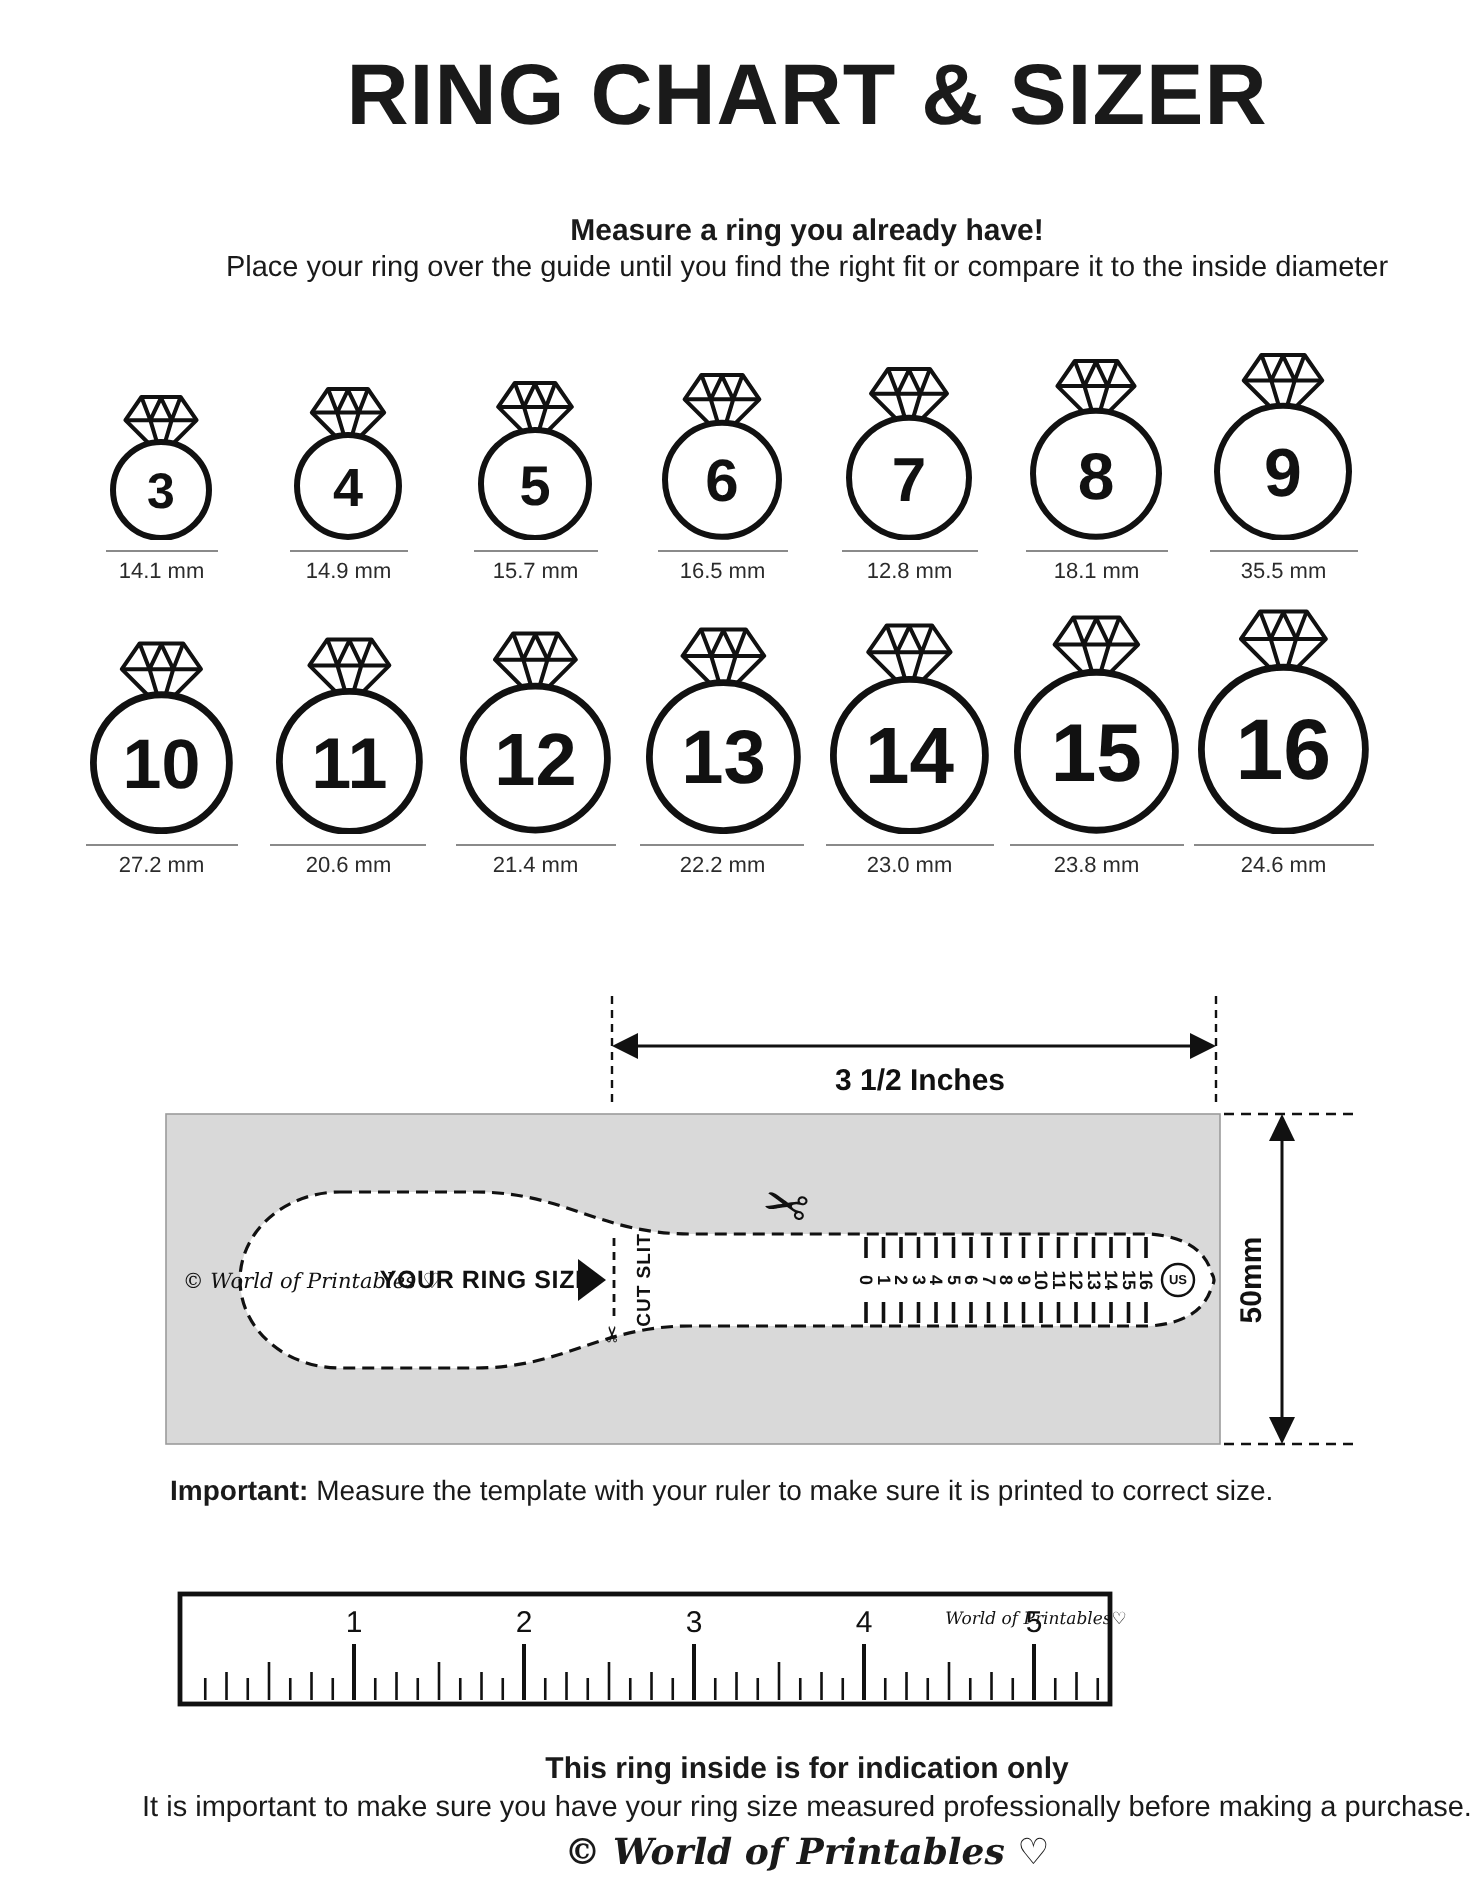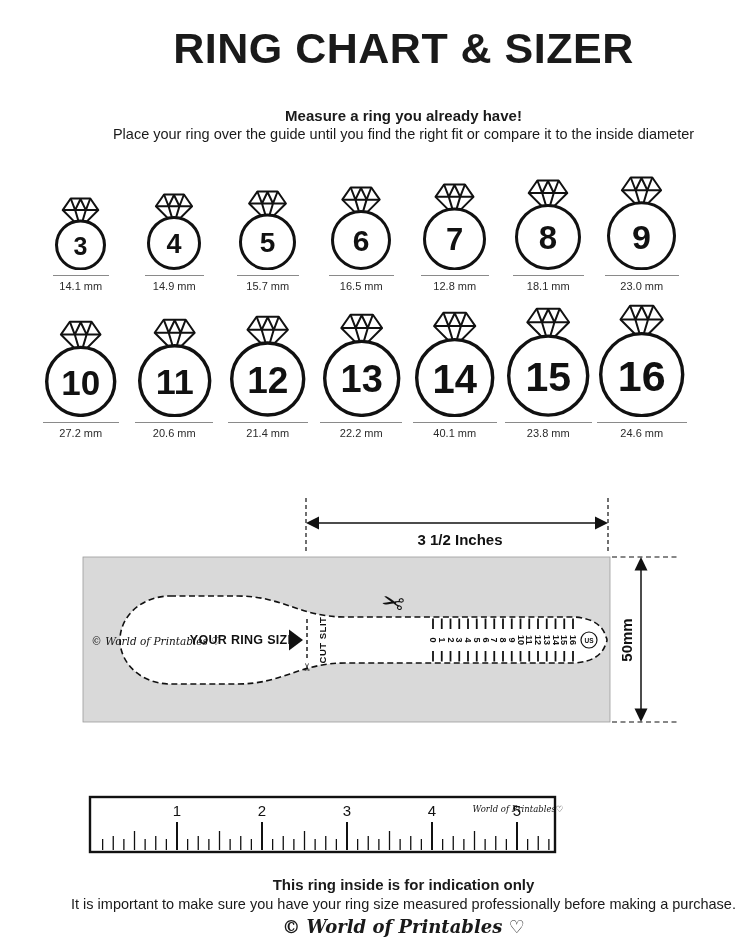--- a/index.html
+++ b/index.html
@@ -121,21 +121,21 @@
         <svg width="75" height="94.36" viewBox="0 0 75 94.36">
           <g transform="translate(17.9,1.5) scale(0.9800000000000001)" fill="none" stroke="#111" stroke-width="2.04" stroke-linejoin="round">
             <path d="M0,13 L9,0 L31,0 L40,13 L20,33 Z"></path>
             <path d="M0,13 L40,13 M9,0 L14,13 L20,0.5 L26,13 L31,0 M14,13 L20,33 M26,13 L20,33"></path>
           </g>
           <circle cx="37.5" cy="59.86" r="33" fill="#fff" stroke="#111" stroke-width="3"></circle>
           <text x="37.5" y="60.86" text-anchor="middle" dominant-baseline="central" font-size="34" font-weight="bold" fill="#111">9</text>
         </svg>
       </div>
       <div class="ring-divider" style="width:74px"></div>
-      <div class="ring-mm">23.0 mm</div>
+      <div class="ring-mm">35.5 mm</div>
         </div>
       </div>
       <div class="ring-row" style="top: 307px;">
         <div class="ring-item">
           <div style="height:110px;display:flex;align-items:flex-end;">
         <svg width="77.4" height="97.08000000000001" viewBox="0 0 77.4 97.08000000000001">
           <g transform="translate(18.900000000000002,1.7) scale(0.99)" fill="none" stroke="#111" stroke-width="2.02" stroke-linejoin="round">
             <path d="M0,13 L9,0 L31,0 L40,13 L20,33 Z"></path>
             <path d="M0,13 L40,13 M9,0 L14,13 L20,0.5 L26,13 L31,0 M14,13 L20,33 M26,13 L20,33"></path>
           </g>
@@ -193,21 +193,21 @@
         <svg width="85.4" height="106.36000000000001" viewBox="0 0 85.4 106.36000000000001">
           <g transform="translate(22.1,1.7) scale(1.03)" fill="none" stroke="#111" stroke-width="1.94" stroke-linejoin="round">
             <path d="M0,13 L9,0 L31,0 L40,13 L20,33 Z"></path>
             <path d="M0,13 L40,13 M9,0 L14,13 L20,0.5 L26,13 L31,0 M14,13 L20,33 M26,13 L20,33"></path>
           </g>
           <circle cx="42.7" cy="66.66000000000001" r="38" fill="#fff" stroke="#111" stroke-width="3.4"></circle>
           <text x="42.7" y="67.66000000000001" text-anchor="middle" dominant-baseline="central" font-size="40" font-weight="bold" fill="#111">14</text>
         </svg>
       </div>
       <div class="ring-divider" style="width:84px"></div>
-      <div class="ring-mm">40.1 mm</div>
+      <div class="ring-mm">23.0 mm</div>
         </div>
         <div class="ring-item">
           <div style="height:110px;display:flex;align-items:flex-end;">
         <svg width="88.4" height="109.84" viewBox="0 0 88.4 109.84">
           <g transform="translate(23.300000000000004,1.7) scale(1.045)" fill="none" stroke="#111" stroke-width="1.91" stroke-linejoin="round">
             <path d="M0,13 L9,0 L31,0 L40,13 L20,33 Z"></path>
             <path d="M0,13 L40,13 M9,0 L14,13 L20,0.5 L26,13 L31,0 M14,13 L20,33 M26,13 L20,33"></path>
           </g>
           <circle cx="44.2" cy="68.64" r="39.5" fill="#fff" stroke="#111" stroke-width="3.4"></circle>
           <text x="44.2" y="69.64" text-anchor="middle" dominant-baseline="central" font-size="41" font-weight="bold" fill="#111">15</text>
@@ -322,20 +322,21 @@
         <text x="546.75" y="150" text-anchor="middle" dominant-baseline="central" font-size="9" font-weight="bold" transform="rotate(90 546.75 150)">13</text>
         <text x="555.50" y="150" text-anchor="middle" dominant-baseline="central" font-size="9" font-weight="bold" transform="rotate(90 555.50 150)">14</text>
         <text x="564.25" y="150" text-anchor="middle" dominant-baseline="central" font-size="9" font-weight="bold" transform="rotate(90 564.25 150)">15</text>
         <text x="573.00" y="150" text-anchor="middle" dominant-baseline="central" font-size="9" font-weight="bold" transform="rotate(90 573.00 150)">16</text>
       </g>
 
     <circle cx="589" cy="150" r="8" fill="#fff" stroke="#111" stroke-width="1.2"></circle>
     <text x="589" y="150.5" text-anchor="middle" dominant-baseline="central" font-size="6.5" font-weight="bold">US</text>
   </svg>
 
+  <p class="abs important-line"><b>Important:</b><span> Measure the template with your ruler to make sure it is printed to correct size.</span></p>
 
   <svg class="abs" style="left:0;top:790px;" width="735" height="75" viewBox="0 0 735 75">
     <rect x="90" y="7" width="465" height="55" fill="#fff" stroke="#111" stroke-width="2.4"></rect>
     <g id="ruler-ticks" stroke="#111">
         <line x1="102.63" y1="60" x2="102.63" y2="49" stroke-width="1.3"></line>
         <line x1="113.25" y1="60" x2="113.25" y2="46" stroke-width="1.3"></line>
         <line x1="123.88" y1="60" x2="123.88" y2="49" stroke-width="1.3"></line>
         <line x1="134.50" y1="60" x2="134.50" y2="41" stroke-width="1.3"></line>
         <line x1="145.13" y1="60" x2="145.13" y2="49" stroke-width="1.3"></line>
         <line x1="155.75" y1="60" x2="155.75" y2="46" stroke-width="1.3"></line>

